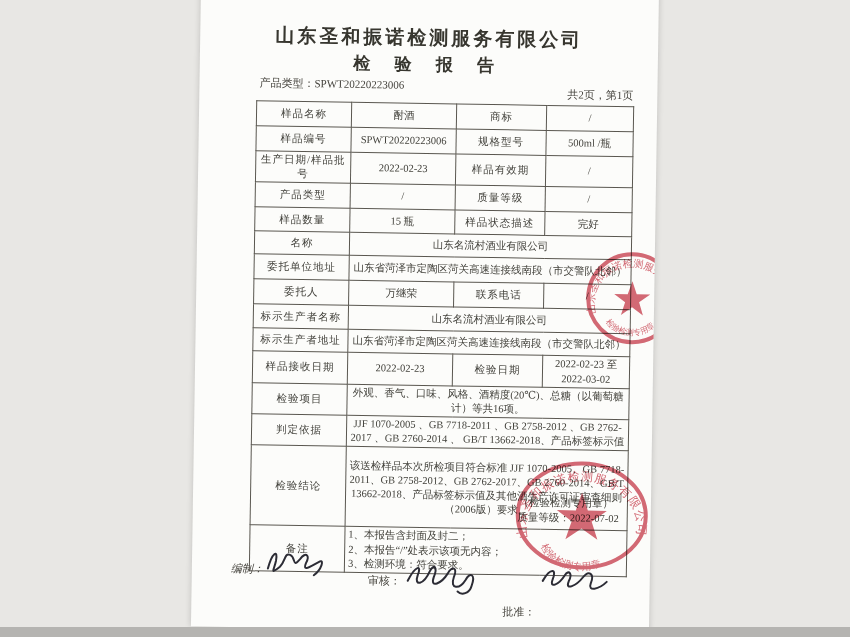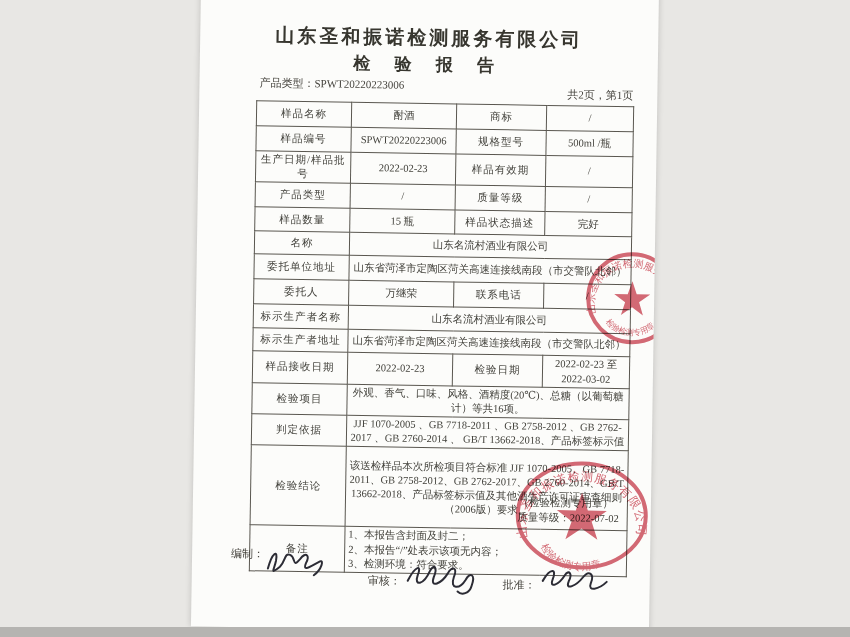--- a/index.html
+++ b/index.html
@@ -162,23 +162,23 @@
       <td class="lbl">备注</td>
       <td colspan="3" class="left">
         <span class="remark-line">1、本报告含封面及封二；</span>
         <span class="remark-line">2、本报告“/”处表示该项无内容；</span>
         <span class="remark-line">3、检测环境：符合要求。</span>
       </td>
     </tr>
   </tbody>
     </table>
 
-  <div class="footer-label" style="left:39px;top:564px;">编制：</div>
+  <div class="footer-label" style="left:39px;top:579px;font-style:italic;">编制：</div>
   <div class="footer-label" style="left:176px;top:589px;">审核：</div>
-  <div class="footer-label" style="left:311px;top:591px;">批准：</div>
+  <div class="footer-label" style="left:311px;top:618px;">批准：</div>
 
   <svg class="sig" style="left:70px;top:558px;" width="68" height="42" viewBox="0 0 68 42">
     <path d="M6,28 C10,12 16,8 14,20 C12,30 8,34 18,26 C24,20 22,12 28,14 C34,16 30,28 38,18 C44,10 48,14 44,22 C40,32 50,24 58,20 C62,18 60,28 52,34"></path>
   </svg>
   <svg class="sig" style="left:208px;top:570px;" width="82" height="44" viewBox="0 0 82 44">
     <path d="M8,26 C16,10 22,10 18,20 C14,32 24,30 30,16 C34,8 38,12 34,22 C30,34 42,28 48,18 C52,10 58,12 54,22 C50,34 60,34 66,24 C70,16 76,18 72,30 C70,38 62,40 58,36"></path>
   </svg>
   <svg class="sig" style="left:345px;top:572px;" width="76" height="40" viewBox="0 0 76 40">
     <path d="M6,22 C14,8 20,10 16,20 C12,30 22,26 28,16 C32,10 36,14 32,22 C28,32 40,26 46,18 C52,10 58,14 54,24 C51,32 62,30 70,22"></path>
   </svg>

